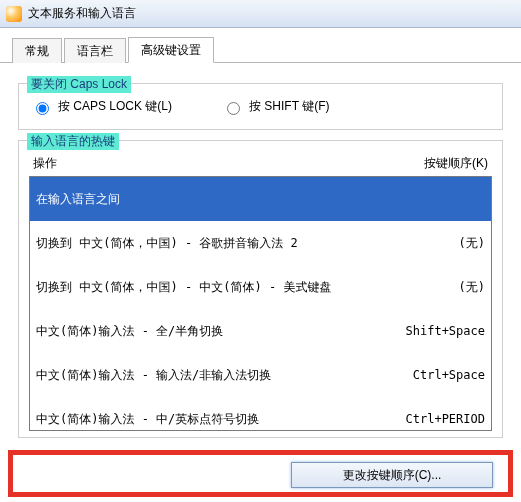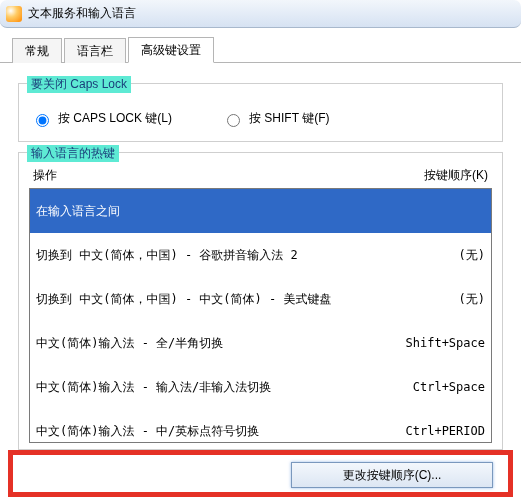--- a/index.html
+++ b/index.html
@@ -13,21 +13,20 @@
     overflow: hidden;
   }
   .titlebar {
     height: 28px;
     background: linear-gradient(to bottom, #f2f6fb 0%, #e4ecf7 50%, #d6e2f2 100%);
     border-bottom: 1px solid #a8b8cc;
     display: flex;
     align-items: center;
     padding: 0 6px;
     gap: 6px;
-    border-radius: 7px;
   }
   .titlebar .icon {
     width: 16px; height: 16px;
     background: radial-gradient(circle at 30% 30%, #fff 0%, #fc6 40%, #f80 100%);
     border-radius: 3px;
   }
   .titlebar .title { color: #000; }
   .client {
     background: #fff;
     height: calc(100% - 28px);
@@ -70,21 +69,20 @@
     left: 8px;
     background: #5eead4;
     padding: 0 4px;
     color: #1a3e7a;
   }
   .radio-row {
     display: flex;
     align-items: center;
     gap: 50px;
     padding: 4px 2px;
-    margin-top: 12px;
   }
   .radio-row label {
     display: flex;
     align-items: center;
     gap: 6px;
     cursor: pointer;
   }
   input[type=radio] { cursor: pointer; }
   .hotkeys .headers {
     display: flex;

